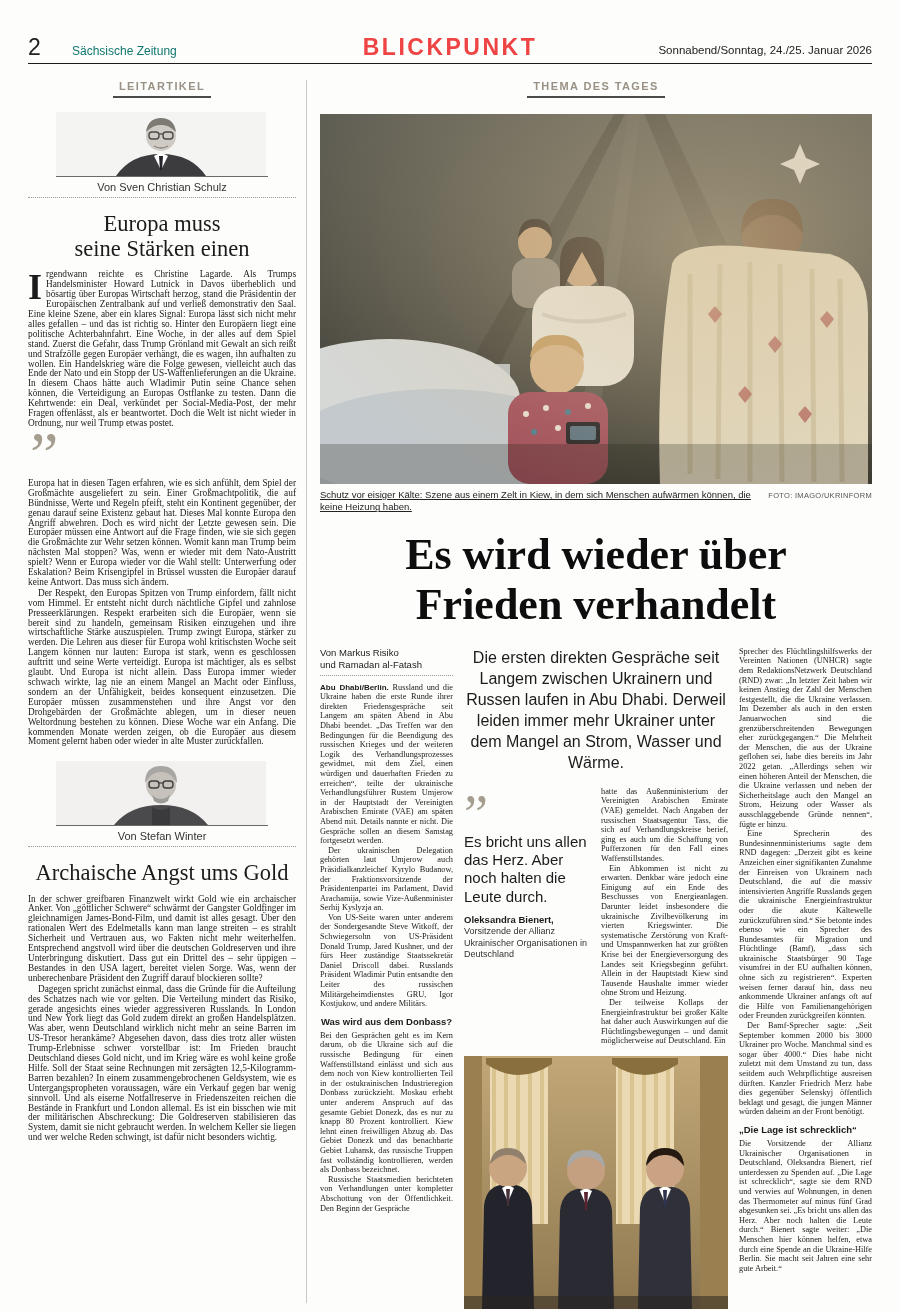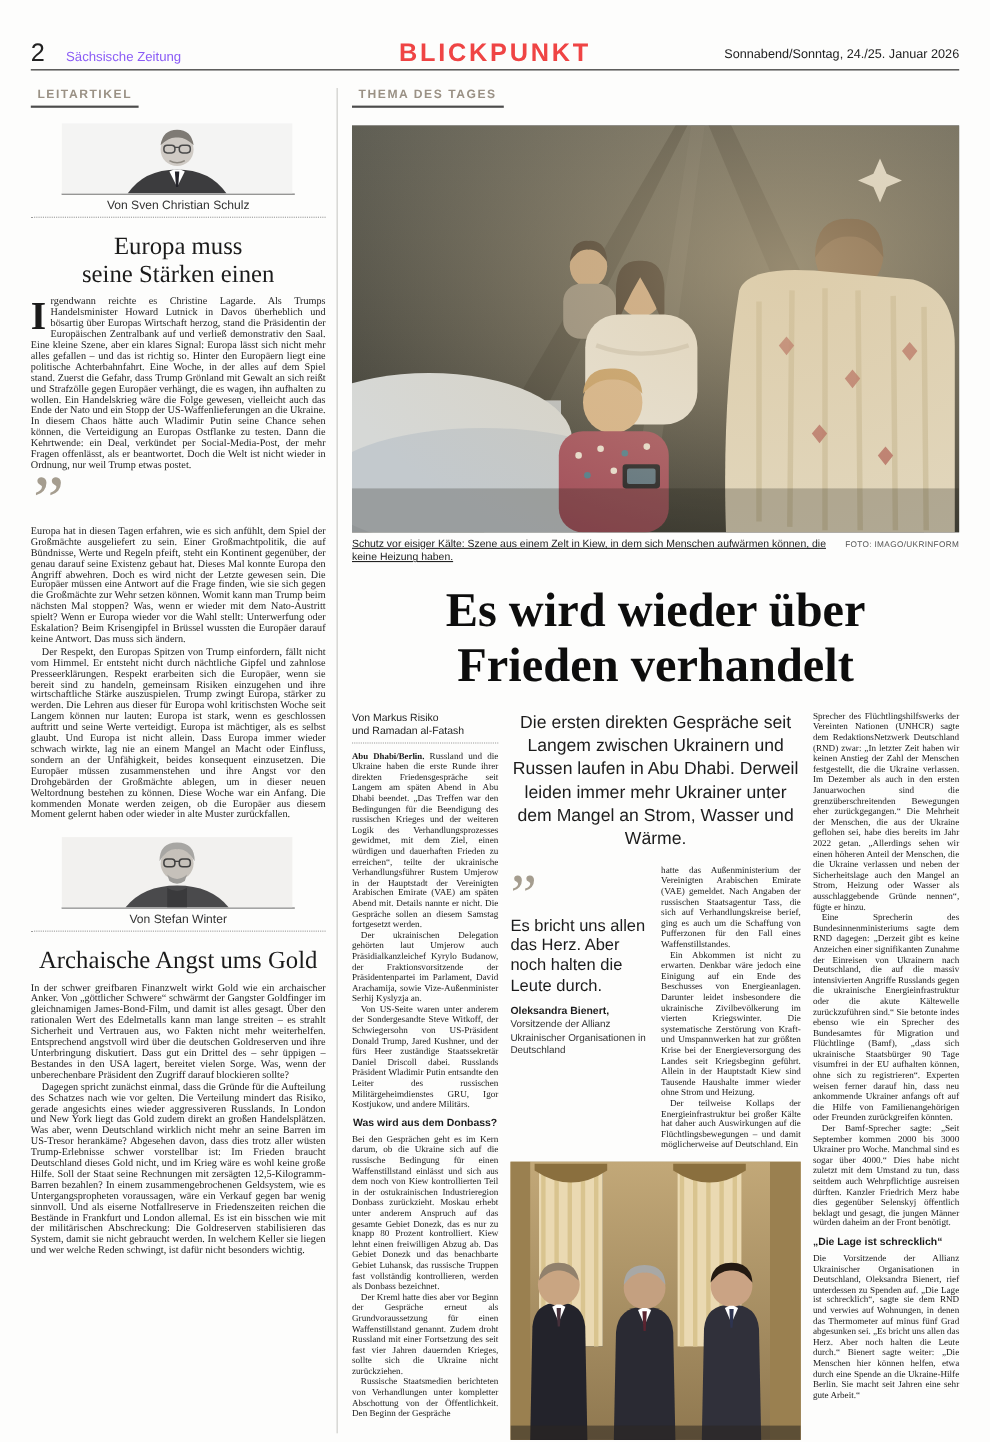--- a/index.html
+++ b/index.html
@@ -1,28 +1,28 @@
 <!DOCTYPE html>
 <html lang="de"><head>
 <meta charset="utf-8">
 <style>
   html,body{margin:0;padding:0;background:#888;}
   .page{position:relative;width:900px;height:1311px;background:#fdfdfc;margin:0 auto;
         overflow:hidden;font-family:"Liberation Serif",serif;color:#1b1b1b;}
   
   .hdr{position:absolute;left:28px;right:28px;top:34px;height:28px;}
   .hdr-pagenum{position:absolute;left:0;top:0;font:300 23px "Liberation Sans",sans-serif;color:#222;}
-  .hdr-paper{position:absolute;left:32px;top:10px;font:12px "Liberation Sans",sans-serif;color:#8b5cf6;}
+  .hdr-paper{position:absolute;left:44px;top:10px;font:12px "Liberation Sans",sans-serif;color:#0f766e;}
   .hdr-section{position:absolute;left:0;right:0;top:0;text-align:center;
                font:600 23px "Liberation Sans",sans-serif;letter-spacing:2.5px;color:#ef4444;}
   .hdr-date{position:absolute;right:0;top:10px;font:11.5px "Liberation Sans",sans-serif;color:#222;}
   .hdr-rule{position:absolute;left:28px;right:28px;top:63px;border-top:1.6px solid #1a1a1a;}
   
   .sec-label{font:bold 11px "Liberation Sans",sans-serif;letter-spacing:1.4px;color:#9a9185;
-             text-align:left;}
+             text-align:center;}
   .sec-label span{display:inline-block;border-bottom:2px solid #4c4c4c;padding:0 6px 4px 6px;}
   
   .vdivider{position:absolute;left:306px;top:80px;bottom:8px;border-left:1px solid #c9c9c6;}
   .leftcol{position:absolute;left:28px;top:80px;width:268px;}
   .main{position:absolute;left:320px;top:80px;width:552px;}
   
   .author{width:212px;margin:14px auto 0 auto;border-bottom:1px solid #6a6a6a;}
   .author svg{display:block;}
   .byline{font:11px "Liberation Sans",sans-serif;color:#333;text-align:center;margin-top:4px;}
   .dotted{border-bottom:1.5px dotted #9a9a9a;margin-top:4px;}
@@ -47,21 +47,21 @@
   .main-headline{font:bold 44px/1.15 "Liberation Serif",serif;text-align:center;margin:16px 0 4px 0;
                  white-space:pre-line;color:#0d0d0d;}
   .cols{display:flex;gap:11px;margin-top:16px;}
   .col1,.col4{width:133px;flex:0 0 133px;}
   .colmid{width:264px;flex:0 0 264px;}
   .art-byline{font:9.5px/1.25 "Liberation Sans",sans-serif;color:#222;white-space:pre-line;}
   .art-byline-rule{border-bottom:1.5px dotted #9a9a9a;margin:4px 0 7px 0;}
   .art{font:8.3px/9.6px "Liberation Serif",serif;text-align:justify;margin:0;
        hyphens:auto;-webkit-hyphens:auto;}
   .art+.art{text-indent:8px;}
-  .dateline{font-family:Liberation Serif, serif;font-weight:bold;font-size:8px;}
+  .dateline{font-family:Liberation Sans, sans-serif;font-weight:bold;font-size:8px;}
   .subhead{font:bold 9.5px "Liberation Sans",sans-serif;margin:7px 0 4px 0;}
   .subhead.center{text-align:center;}
   .deck{font:16px/21px "Liberation Sans",sans-serif;text-align:center;color:#1c1c1c;padding:0 2px;}
   .mid-row{display:flex;gap:11px;margin-top:14px;}
   .mid-quote{width:126px;flex:0 0 126px;padding-top:12px;}
   .mid-quote .q-mark{font-size:54px;line-height:30px;}
   .mq-text{font:15px/1.22 "Liberation Sans",sans-serif;white-space:pre-line;margin-top:4px;}
   .mq-name{font:bold 9.5px "Liberation Sans",sans-serif;margin-top:8px;}
   .mq-role{font:9px/1.3 "Liberation Sans",sans-serif;color:#333;white-space:pre-line;margin-top:1px;}
   .midcol3{width:127px;flex:0 0 127px;}
@@ -199,21 +199,20 @@
 
       <div class="col1">
         <div class="art-byline">Von Markus Risiko
 und Ramadan al-Fatash</div>
         <div class="art-byline-rule"></div>
         <p class="art"><span class="dateline">Abu Dhabi/Berlin.</span> <span>Russland und die Ukraine haben die erste Runde ihrer direkten Friedensgespräche seit Langem am späten Abend in Abu Dhabi beendet. „Das Treffen war den Bedingungen für die Beendigung des russischen Krieges und der weiteren Logik des Verhandlungsprozesses gewidmet, mit dem Ziel, einen würdigen und dauerhaften Frieden zu erreichen“, teilte der ukrainische Verhandlungsführer Rustem Umjerow in der Hauptstadt der Vereinigten Arabischen Emirate (VAE) am späten Abend mit. Details nannte er nicht. Die Gespräche sollen an diesem Samstag fortgesetzt werden.</span></p>
         <p class="art">Der ukrainischen Delegation gehörten laut Umjerow auch Präsidialkanzleichef Kyrylo Budanow, der Fraktionsvorsitzende der Präsidentenpartei im Parlament, David Arachamija, sowie Vize-Außenminister Serhij Kyslyzja an.</p>
         <p class="art">Von US-Seite waren unter anderem der Sondergesandte Steve Witkoff, der Schwiegersohn von US-Präsident Donald Trump, Jared Kushner, und der fürs Heer zuständige Staatssekretär Daniel Driscoll dabei. Russlands Präsident Wladimir Putin entsandte den Leiter des russischen Militärgeheimdienstes GRU, Igor Kostjukow, und andere Militärs.</p>
         <div class="subhead center">Was wird aus dem Donbass?</div>
         <p class="art" style="text-indent:0">Bei den Gesprächen geht es im Kern darum, ob die Ukraine sich auf die russische Bedingung für einen Waffenstillstand einlässt und sich aus dem noch von Kiew kontrollierten Teil in der ostukrainischen Industrieregion Donbass zurückzieht. Moskau erhebt unter anderem Anspruch auf das gesamte Gebiet Donezk, das es nur zu knapp 80 Prozent kontrolliert. Kiew lehnt einen freiwilligen Abzug ab. Das Gebiet Donezk und das benachbarte Gebiet Luhansk, das russische Truppen fast vollständig kontrollieren, werden als Donbass bezeichnet.</p>
-        <p class="art">Der Kreml hatte dies aber vor Beginn der Gespräche erneut als Grundvoraussetzung für einen Waffenstillstand genannt. Zudem droht Russland mit einer Fortsetzung des seit fast vier Jahren dauernden Krieges, sollte sich die Ukraine nicht zurückziehen.</p>
         <p class="art">Russische Staatsmedien berichteten von Verhandlungen unter kompletter Abschottung von der Öffentlichkeit. Den Beginn der Gespräche</p>
       </div>
 
       <div class="colmid">
         <div class="deck">Die ersten direkten Gespräche seit Langem zwischen Ukrainern und Russen laufen in Abu Dhabi. Derweil leiden immer mehr Ukrainer unter dem Mangel an Strom, Wasser und Wärme.</div>
         <div class="mid-row">
           <div class="mid-quote">
             <div class="q-mark">”</div>
             <div class="mq-text">Es bricht uns allen
 das Herz. Aber

